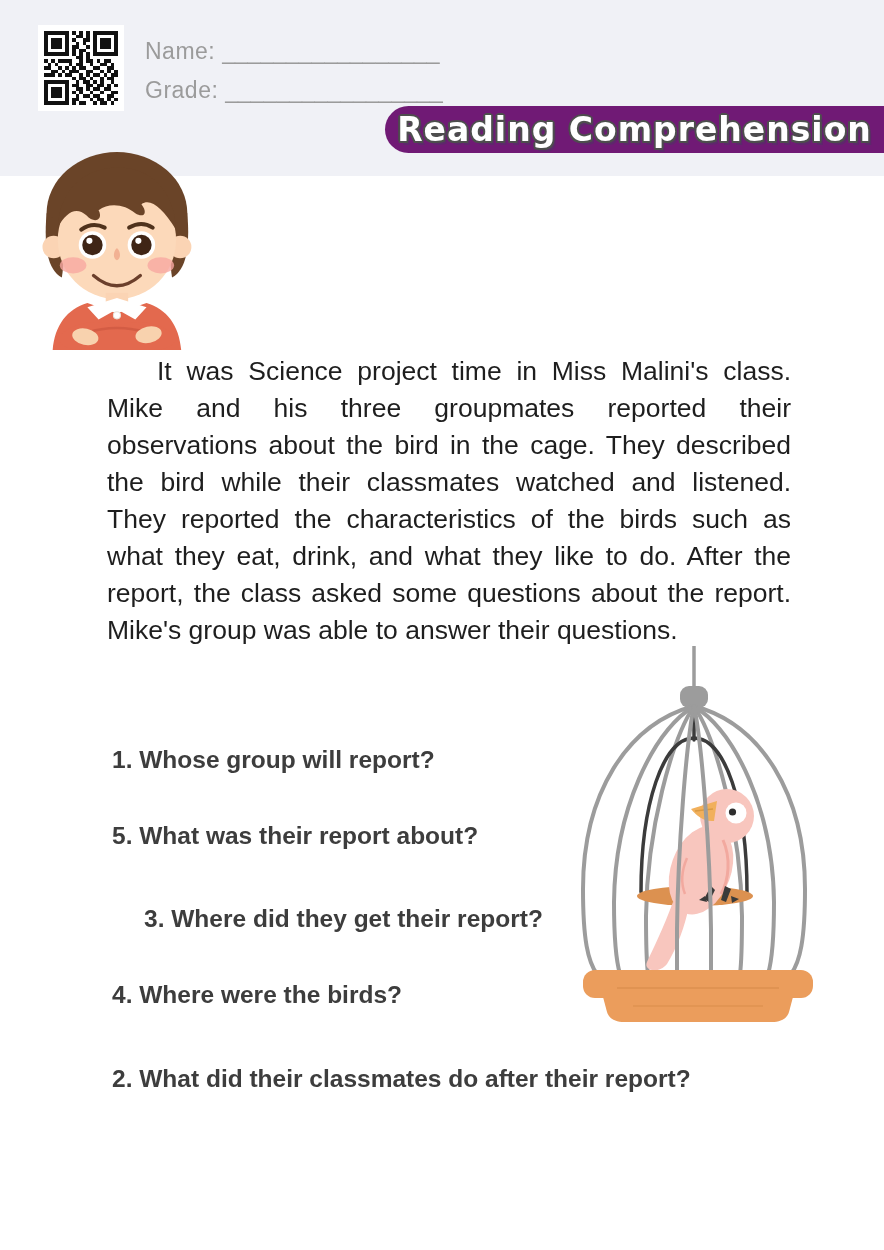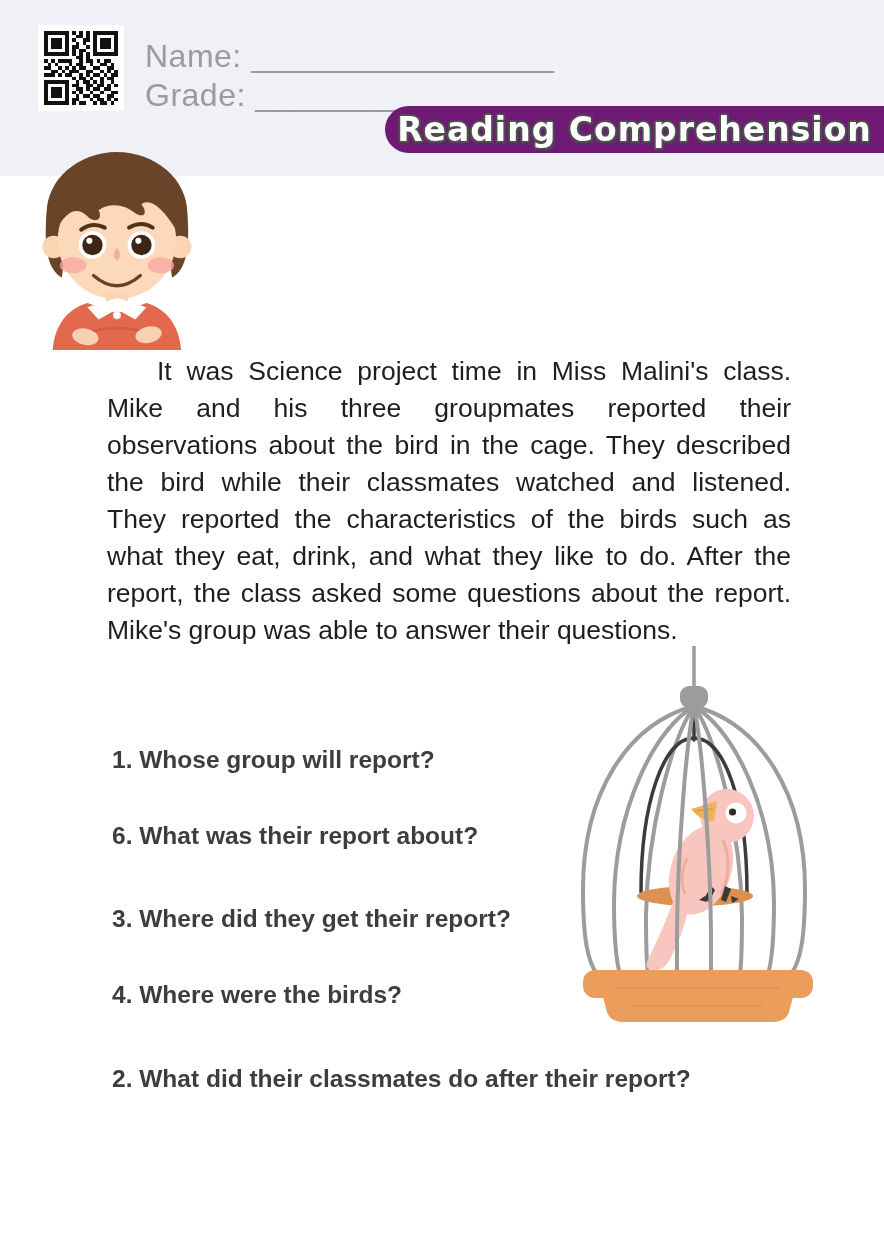--- a/index.html
+++ b/index.html
@@ -4,21 +4,21 @@
 <style>
   html,body{margin:0;padding:0;background:#fff;}
   #page{
     position:relative;width:884px;height:1250px;background:#ffffff;
     font-family:"Liberation Sans",sans-serif;overflow:hidden;
   }
   
   .header-band{position:absolute;left:0;top:0;width:884px;height:176px;background:#f0f1f6;}
   .qr{position:absolute;left:38px;top:25px;width:86px;height:86px;background:#fff;}
   .qr svg{position:absolute;left:6px;top:6px;width:74px;height:74px;}
-  .id-row{position:absolute;left:145px;color:#9b9b9b;font-size:32px;white-space:nowrap;letter-spacing:.5px;}
+  .id-row{position:absolute;left:145px;color:#9b9b9b;font-size:23px;white-space:nowrap;letter-spacing:.5px;}
   .id-row .line{color:#9b9b9b;letter-spacing:0;}
   #name-row{top:38px;}
   #grade-row{top:77px;}
   
   .banner{
     position:absolute;left:385px;top:106px;width:499px;height:47px;
     background:#701a75;border-radius:29px 0 0 29px;
     display:flex;align-items:center;justify-content:center;
   }
   .banner-title{
@@ -31,21 +31,21 @@
     white-space:nowrap;
   }
   
   .passage{
     position:absolute;left:107px;top:321px;width:684px;
     font-size:26.5px;line-height:37px;color:#1e1e1e;
     text-align:justify;text-indent:50px;margin-top:32px;
   }
   
   .question{position:absolute;left:112px;font-size:24.5px;color:#3d3d3d;white-space:nowrap;font-weight:bold;}
-  #q1{top:746px;} #q2{top:822px;} #q3{top:905px;} #q4{top:981px;} #q5{top:1065px;}
+  #q1{top:746px;} #q2{top:822px;} #q3{top:905px;margin-left:32px;} #q4{top:981px;} #q5{top:1065px;}
   
   #boy-svg{position:absolute;left:28px;top:146px;width:184px;height:204px;}
   #cage-svg{position:absolute;left:575px;top:644px;width:245px;height:380px;}
 </style>
 </head>
 <body>
 
 <div id="page">
 
   <div class="header-band">
@@ -336,21 +336,21 @@
       <path d="M28,188 C44,172 68,169 87,176 C106,169 130,172 146,188 C142,197 132,201 121,199 L53,199 C42,201 32,197 28,188 Z" fill="#e3694e"></path>
       <path d="M58,183 C76,177 98,177 116,183" stroke="#cc5740" stroke-width="2.5" fill="none" opacity=".7"></path>
       <ellipse cx="118" cy="185" rx="13" ry="8" fill="#f8d2ae" transform="rotate(-12 118 185)"></ellipse>
       <ellipse cx="56" cy="187" rx="13" ry="8" fill="#f8d2ae" transform="rotate(12 56 187)"></ellipse>
     </g>
   </svg>
 
   <div class="passage">It was Science project time in Miss Malini's class. Mike and his three groupmates reported their observations about the bird in the cage. They described the bird while their classmates watched and listened. They reported the characteristics of the birds such as what they eat, drink, and what they like to do. After the report, the class asked some questions about the report. Mike's group was able to answer their questions.</div>
 
   <div class="question" id="q1">1. Whose group will report?</div>
-  <div class="question" id="q2">6. What was their report about?</div>
+  <div class="question" id="q2">5. What was their report about?</div>
   <div class="question" id="q3">3. Where did they get their report?</div>
   <div class="question" id="q4">4. Where were the birds?</div>
   <div class="question" id="q5">2. What did their classmates do after their report?</div>
 
   <svg id="cage-svg" viewBox="0 0 245 380">
     <line x1="119" y1="2" x2="119" y2="44" stroke="#9c9c9c" stroke-width="3.5"></line>
     <rect x="105" y="42" width="28" height="22" rx="9" fill="#9c9c9c"></rect>
     <g stroke="#9c9c9c" stroke-width="4" fill="none" stroke-linecap="round">
       <path d="M119,62 C52,80 8,150 8,245 C8,296 13,318 22,330"></path>
       <path d="M119,62 C186,80 230,150 230,245 C230,296 225,318 216,330"></path>

